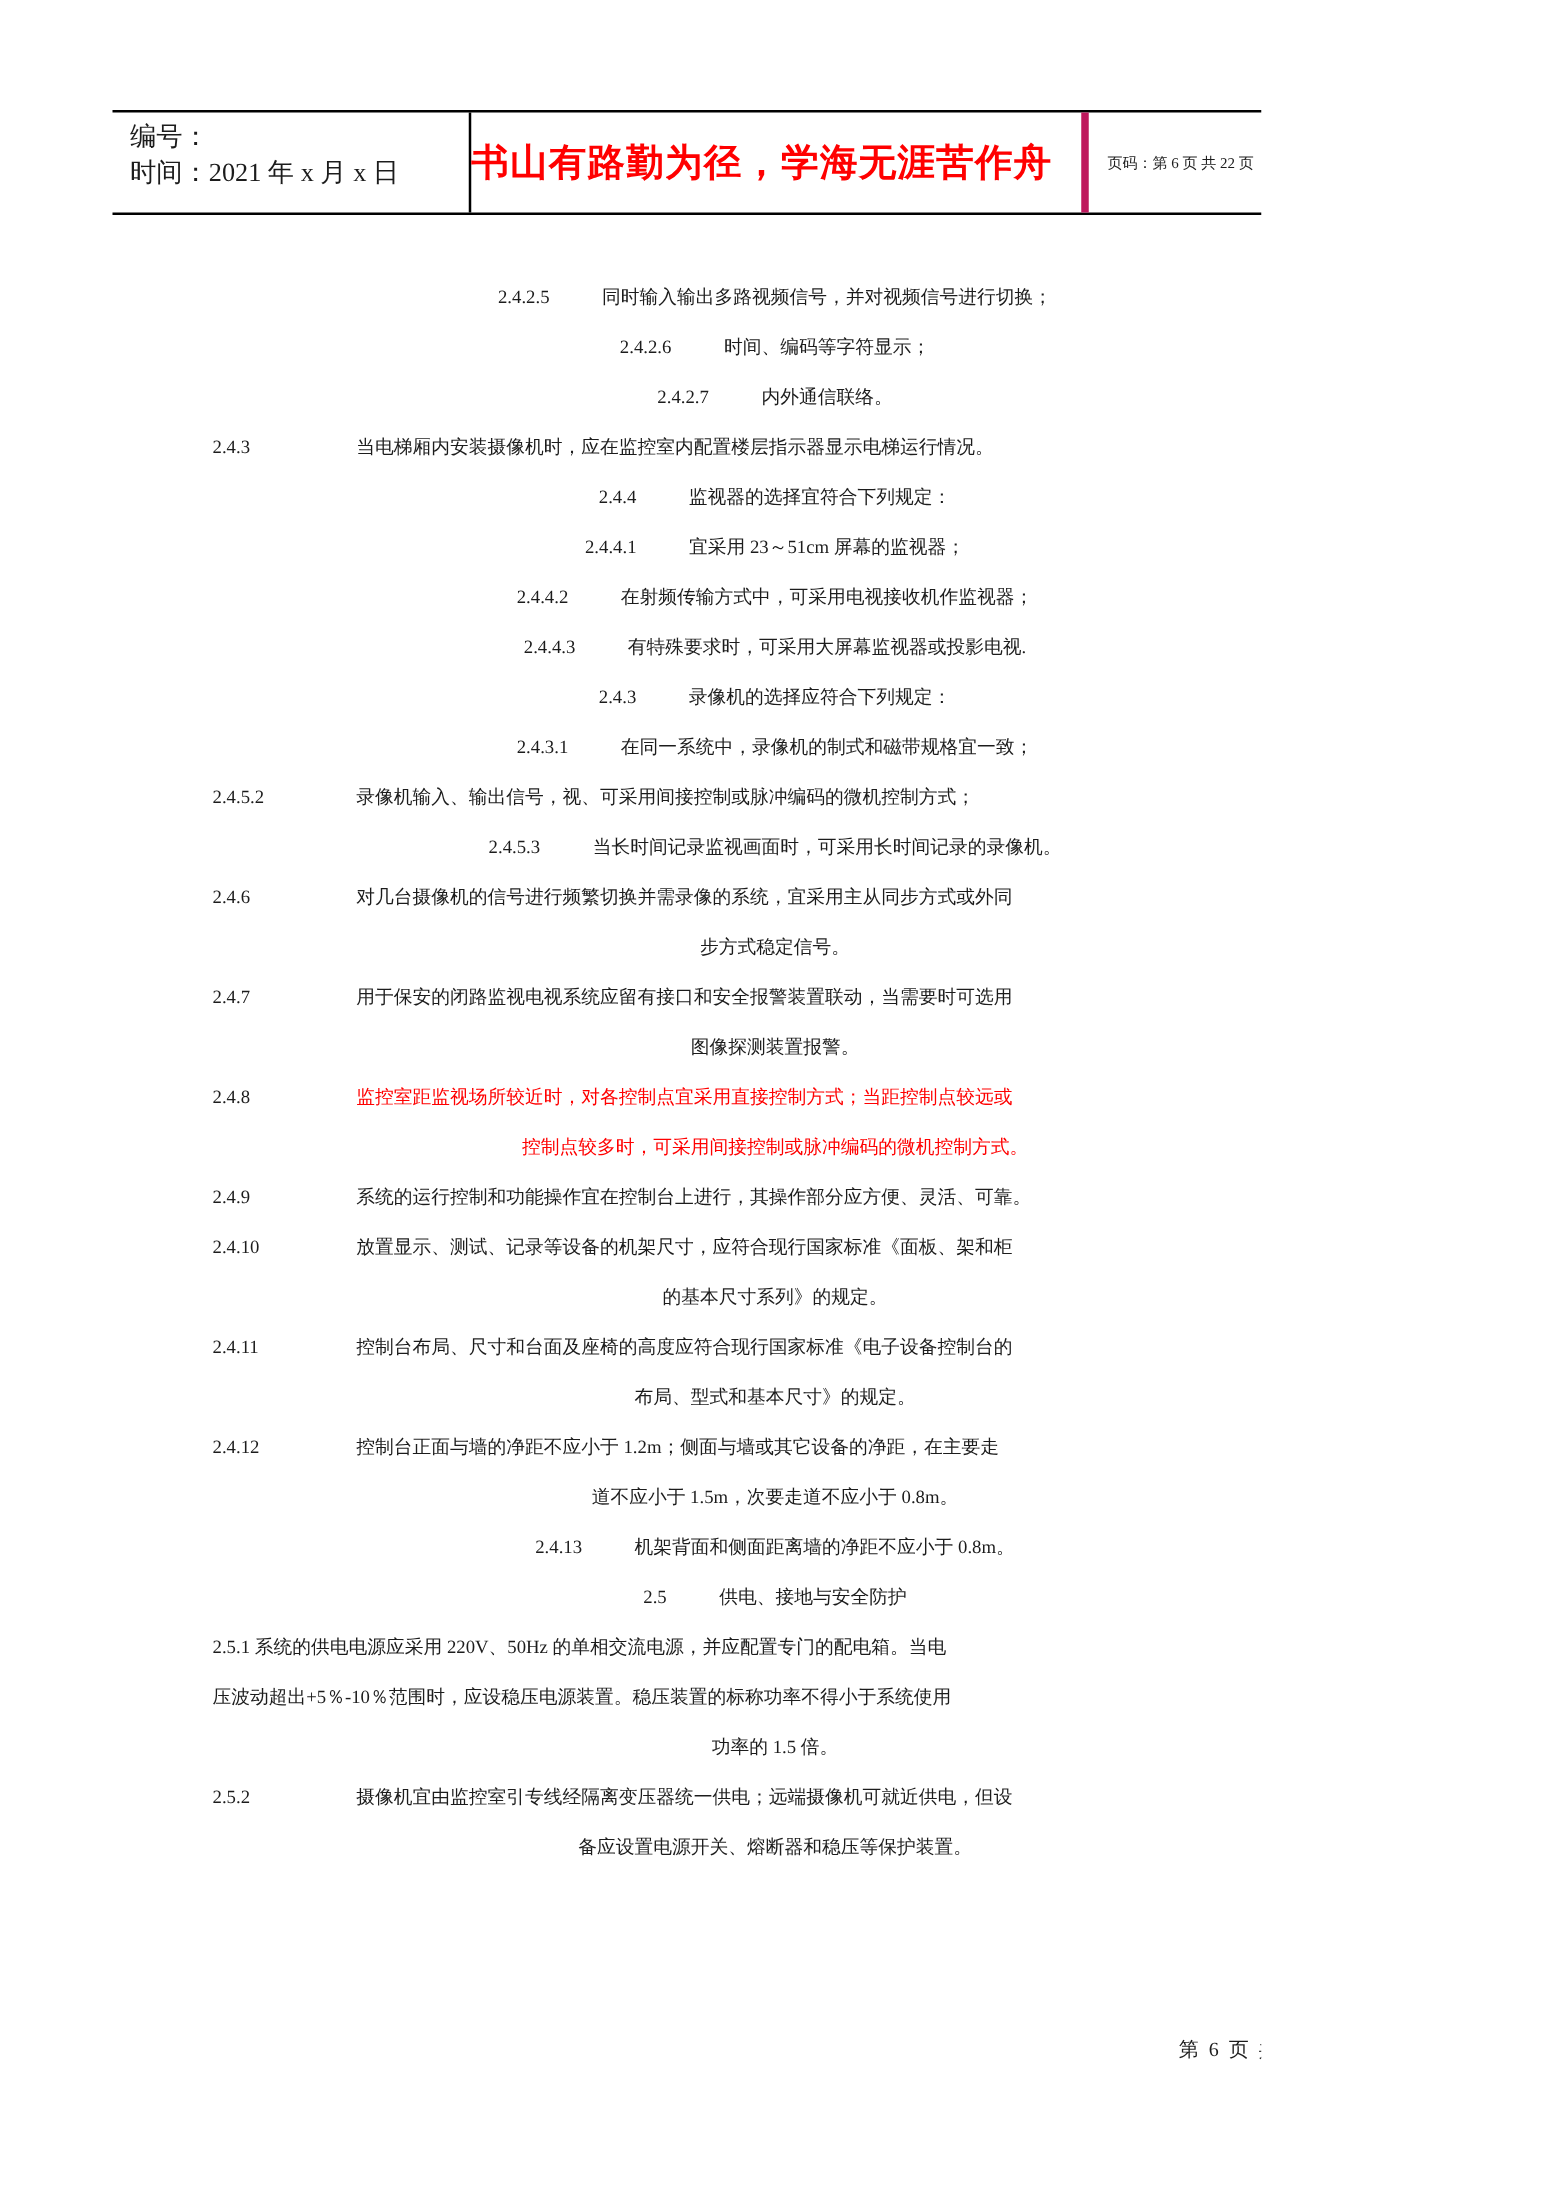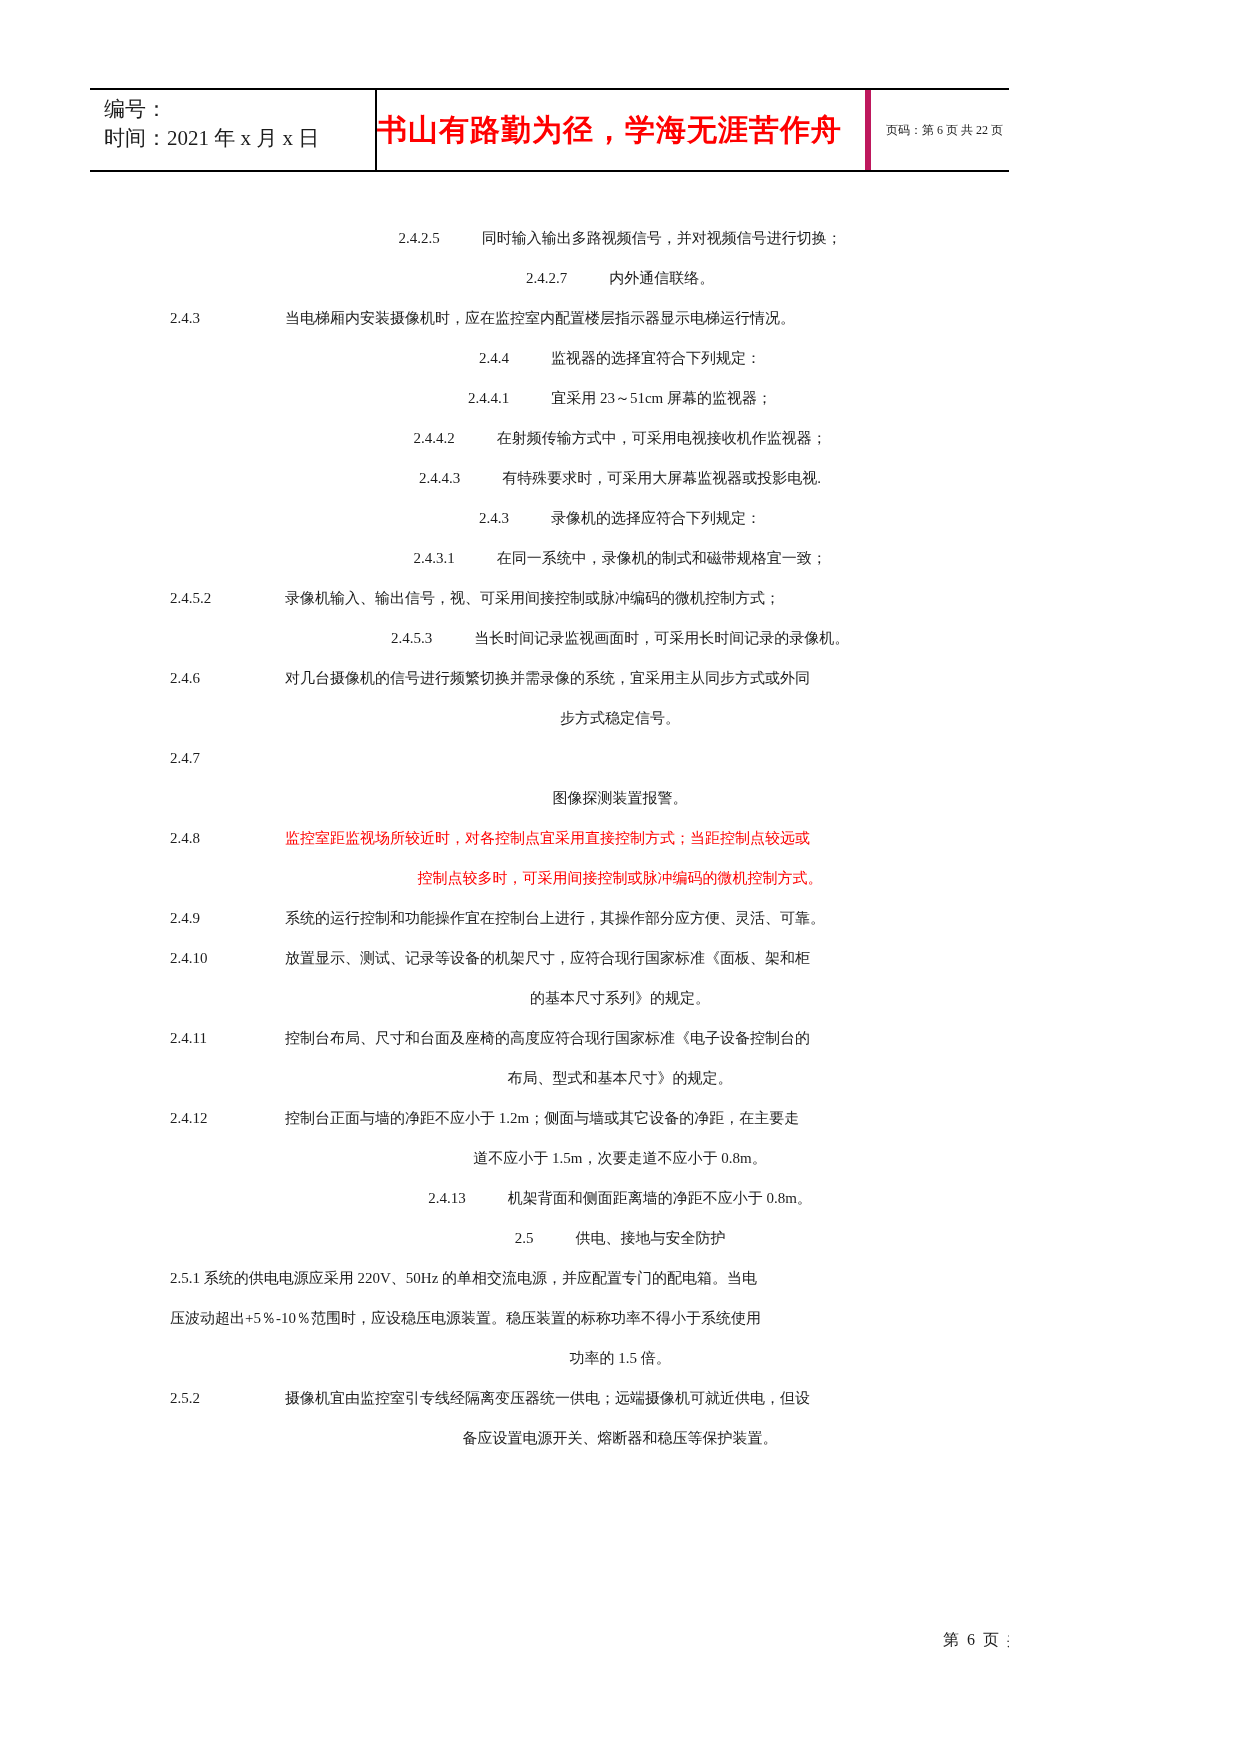--- a/index.html
+++ b/index.html
@@ -59,20 +59,21 @@
     <div class="hcell slogan-cell">
       <div class="slogan red">书山有路勤为径，学海无涯苦作舟</div>
     </div>
     <div class="hcell page-cell">
       <div>页码：第 6 页 共 22 页</div>
     </div>
   </div>
 
   <div class="doc-body" id="doc-body">
       <div class="line center"><span class="cnum">2.4.2.5</span><span>同时输入输出多路视频信号，并对视频信号进行切换；</span></div>
+      <div class="line center"><span class="cnum">2.4.2.6</span><span>时间、编码等字符显示；</span></div>
       <div class="line center"><span class="cnum">2.4.2.7</span><span>内外通信联络。</span></div>
       <div class="line numline">
         <span class="num">2.4.3</span>
         <span class="txt">当电梯厢内安装摄像机时，应在监控室内配置楼层指示器显示电梯运行情况。</span>
       </div>
       <div class="line center"><span class="cnum">2.4.4</span><span>监视器的选择宜符合下列规定：</span></div>
       <div class="line center"><span class="cnum">2.4.4.1</span><span>宜采用 23～51cm 屏幕的监视器；</span></div>
       <div class="line center"><span class="cnum">2.4.4.2</span><span>在射频传输方式中，可采用电视接收机作监视器；</span></div>
       <div class="line center"><span class="cnum">2.4.4.3</span><span>有特殊要求时，可采用大屏幕监视器或投影电视.</span></div>
       <div class="line center"><span class="cnum">2.4.3</span><span>录像机的选择应符合下列规定：</span></div>
@@ -82,20 +83,21 @@
         <span class="txt">录像机输入、输出信号，视、可采用间接控制或脉冲编码的微机控制方式；</span>
       </div>
       <div class="line center"><span class="cnum">2.4.5.3</span><span>当长时间记录监视画面时，可采用长时间记录的录像机。</span></div>
       <div class="line numline">
         <span class="num">2.4.6</span>
         <span class="txt">对几台摄像机的信号进行频繁切换并需录像的系统，宜采用主从同步方式或外同</span>
       </div>
       <div class="line cont"><span>步方式稳定信号。</span></div>
       <div class="line numline">
         <span class="num">2.4.7</span>
+        <span class="txt">用于保安的闭路监视电视系统应留有接口和安全报警装置联动，当需要时可选用</span>
       </div>
       <div class="line cont"><span>图像探测装置报警。</span></div>
       <div class="line numline red">
         <span class="num">2.4.8</span>
         <span class="txt red">监控室距监视场所较近时，对各控制点宜采用直接控制方式；当距控制点较远或</span>
       </div>
       <div class="line cont red"><span>控制点较多时，可采用间接控制或脉冲编码的微机控制方式。</span></div>
       <div class="line numline">
         <span class="num">2.4.9</span>
         <span class="txt">系统的运行控制和功能操作宜在控制台上进行，其操作部分应方便、灵活、可靠。</span>

